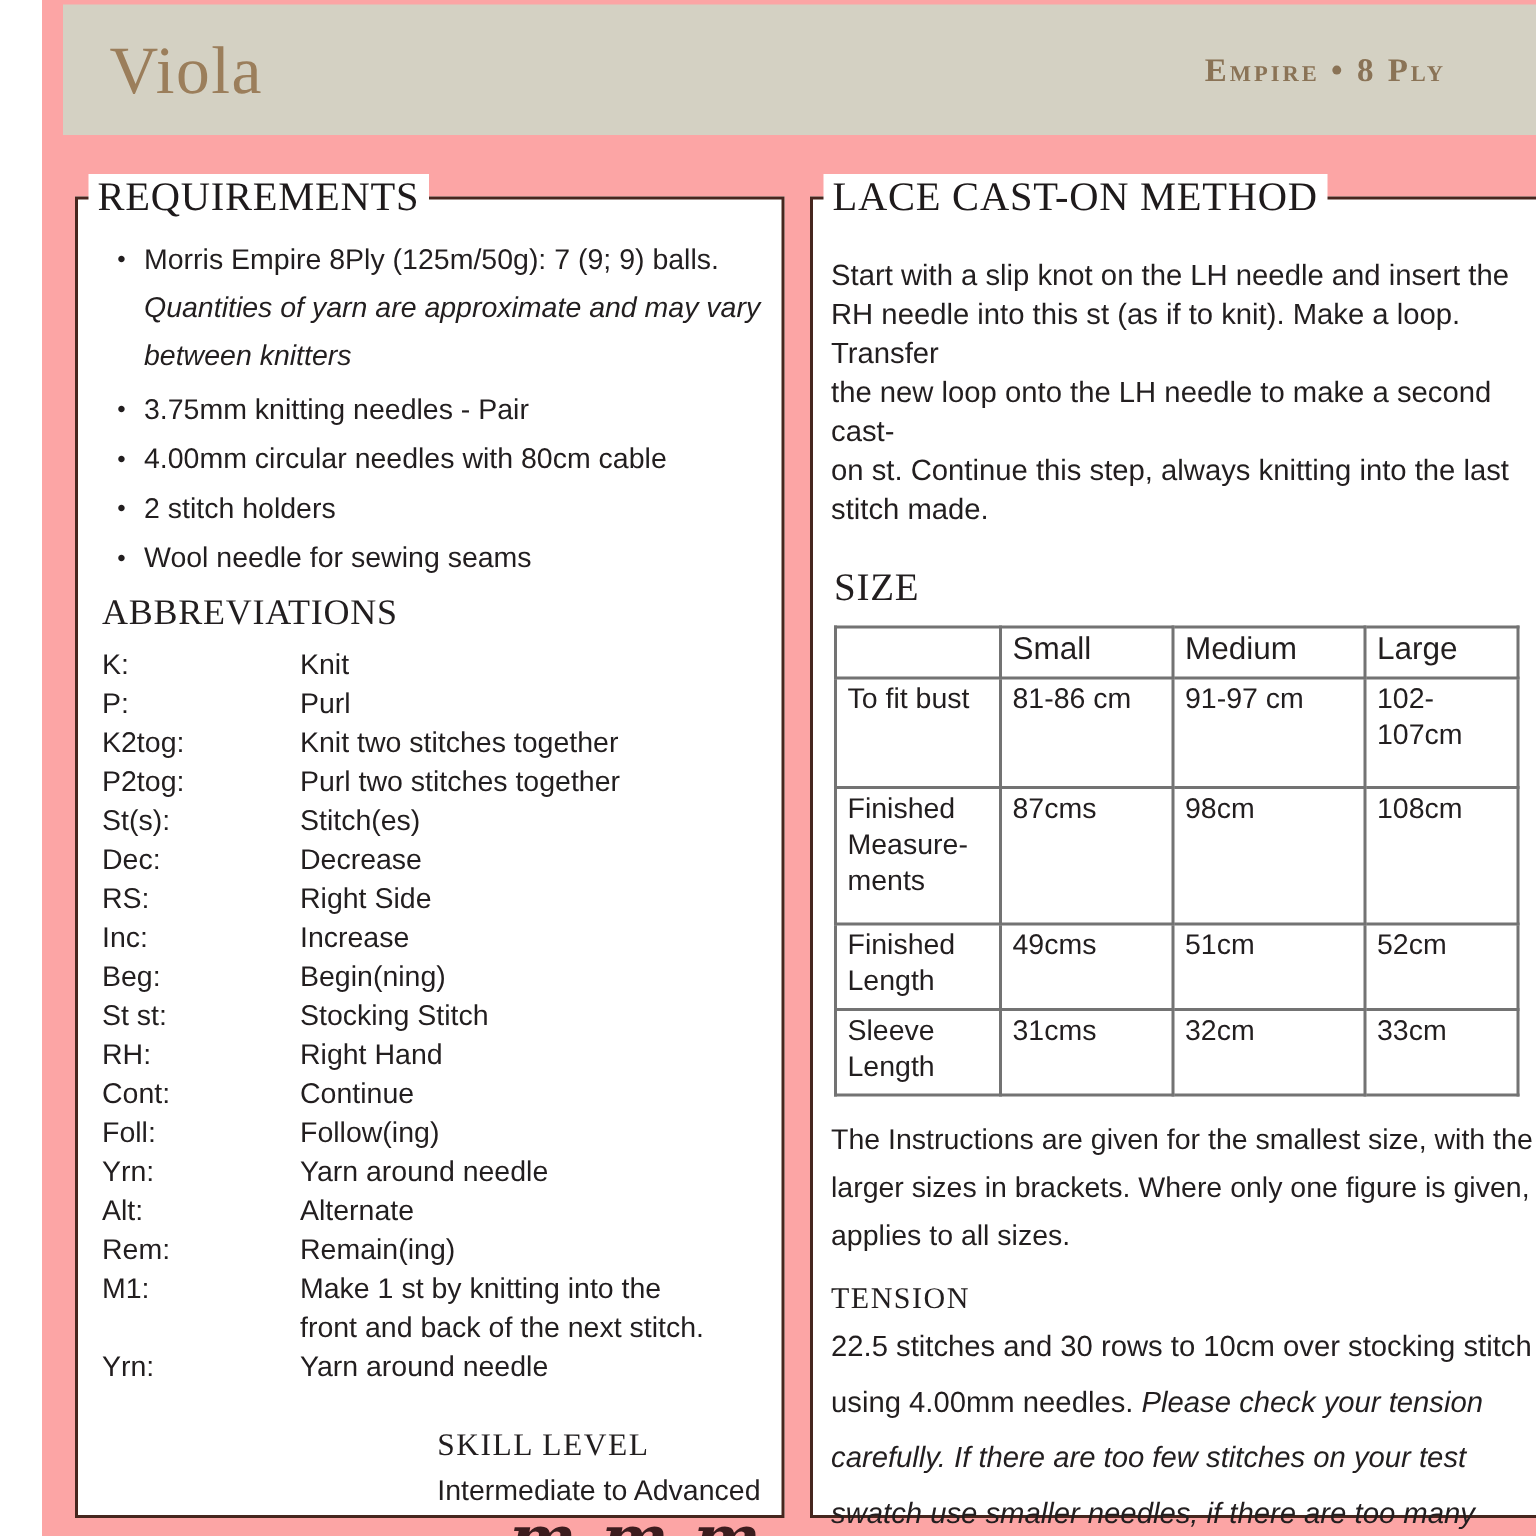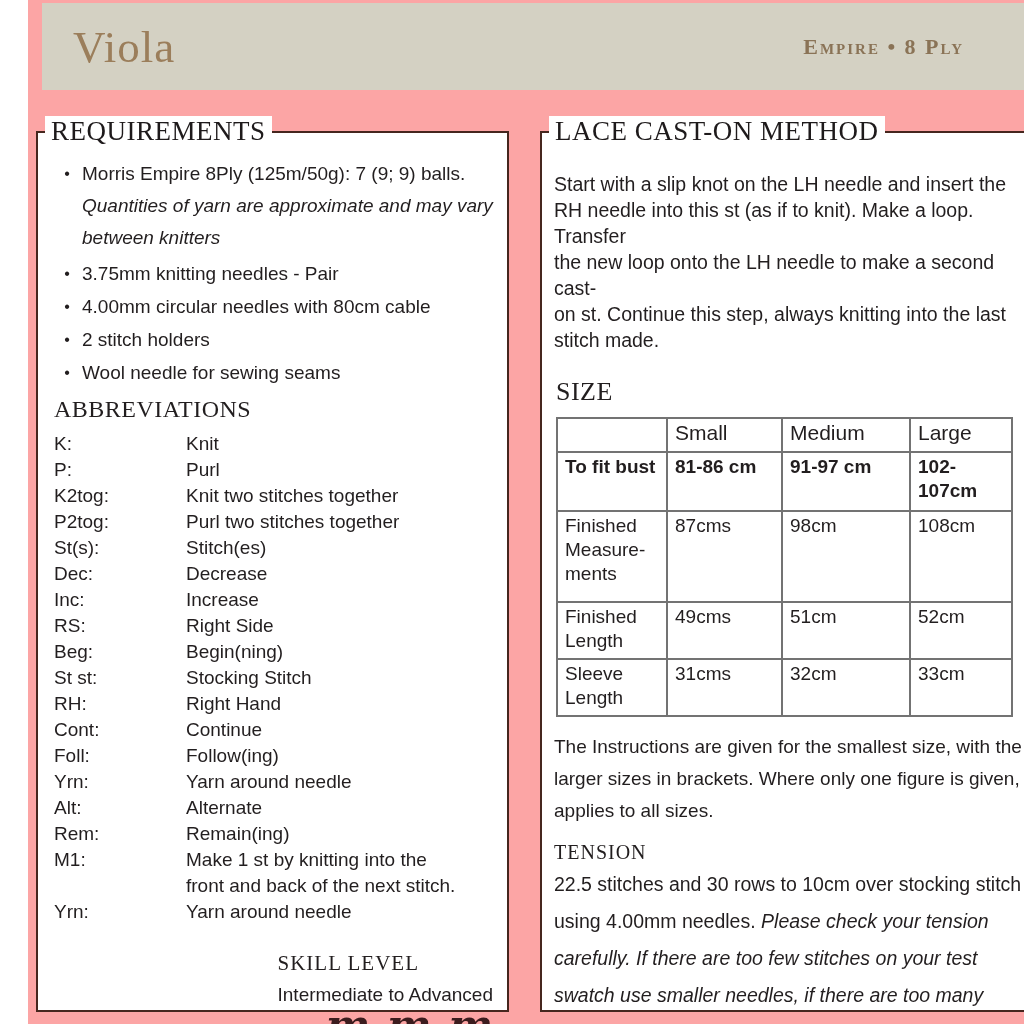--- a/index.html
+++ b/index.html
@@ -14,21 +14,21 @@
   .header .title { font-family:"Liberation Serif", serif; font-size:45px; font-weight:400;
                    color:#9b7e5b; letter-spacing:1px; }
   .header .brand { font-family:"Liberation Serif", serif; font-variant:small-caps;
                    font-size:22px; font-weight:600; color:#8a7356; letter-spacing:2px; }
 
   
   .panel { position:absolute; border:2px solid #46261e; background:#ffffff; }
   .panel-title { position:absolute; top:-17px; left:7px; background:#ffffff; padding:0 6px;
                  font-family:"Liberation Serif", serif; font-size:27px; font-weight:500;
                  color:#1e1a1b; letter-spacing:0.5px; white-space:nowrap; }
-  .panel-left  { left:8px;  top:131px; width:473px; height:881px; padding:14px 14px 0 14px; }
+  .panel-left  { left:22px;  top:131px; width:473px; height:881px; padding:14px 14px 0 14px; }
   .panel-right { left:512px; top:131px; width:502px; height:881px; padding:10px 4px 0 12px; }
 
   
   .req-list { list-style:none; margin-top:14px; }
   .req-list li { display:flex; font-size:19px; line-height:26px; margin-bottom:7px; }
   .req-list .dot { width:30px; flex:0 0 30px; text-align:center; font-size:16px; }
   .req-list .item-body { flex:1; }
   .yarn-note { font-style:italic; white-space:pre-line; line-height:32px; margin-top:3px; }
   .yarn-note:empty { display:none; }
 
@@ -50,21 +50,21 @@
   
   .lace-intro { margin-top:28px; font-size:19.5px; line-height:26px; white-space:pre-line; }
   .size-heading { font-family:"Liberation Serif", serif; font-size:26px; font-weight:500;
                   margin:24px 0 10px 2px; letter-spacing:0.5px; }
   table.size-table { border-collapse:collapse; margin-left:2px; }
   table.size-table th, table.size-table td { border:2px solid #737373; text-align:left;
       vertical-align:top; padding:2px 7px 4px 7px; white-space:pre-line; }
   table.size-table th { font-size:21px; font-weight:400; height:34px; }
   table.size-table td { font-size:19px; line-height:24px; }
   col.c0 { width:110px; } col.c1 { width:115px; } col.c2 { width:128px; } col.c3 { width:102px; }
-  tr.r1 td { height:59px;font-weight:bold; } tr.r2 td { height:91px; } tr.r3 td { height:57px; } tr.r4 td { height:57px; }
+  tr.r1 td { height:73px; } tr.r2 td { height:91px; } tr.r3 td { height:57px; } tr.r4 td { height:57px; }
 
   .size-note { font-size:19px; line-height:32px; margin-top:14px;
                white-space:pre-line; }
   .tension-heading { font-family:"Liberation Serif", serif; font-size:20px; font-weight:500;
                      letter-spacing:1px; margin:14px 0 2px 0; }
   .tension-text { font-size:19.5px; line-height:37px; }
   .tension-text .it { font-style:italic; }
 </style>
 </head>
 <body>
@@ -150,27 +150,27 @@
           <span class="abbr">St(s):</span>
           <span class="meaning">Stitch(es)</span>
         </div>
 
         <div class="abbrev-row">
           <span class="abbr">Dec:</span>
           <span class="meaning">Decrease</span>
         </div>
 
         <div class="abbrev-row">
+          <span class="abbr">RS:</span>
+          <span class="meaning">Right Side</span>
+        </div>
+
+        <div class="abbrev-row">
           <span class="abbr">Inc:</span>
           <span class="meaning">Increase</span>
-        </div>
-
-        <div class="abbrev-row">
-          <span class="abbr">RS:</span>
-          <span class="meaning">Right Side</span>
         </div>
 
         <div class="abbrev-row">
           <span class="abbr">Beg:</span>
           <span class="meaning">Begin(ning)</span>
         </div>
 
         <div class="abbrev-row">
           <span class="abbr">St st:</span>
           <span class="meaning">Stocking Stitch</span>

